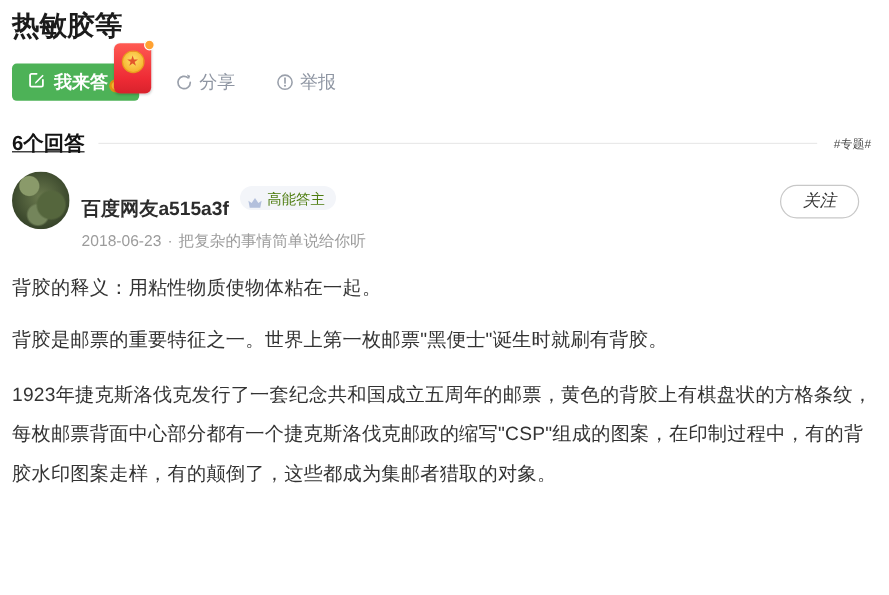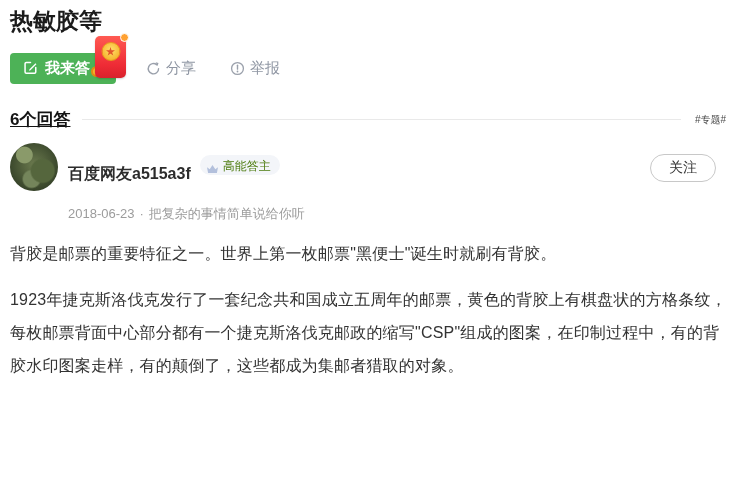--- a/index.html
+++ b/index.html
@@ -76,28 +76,29 @@
       radial-gradient(circle at 50% 45%, #6b7a4e, #39462b 70%, #232b19 100%);
   }
   .author-row { display: flex; align-items: center; gap: 9px; margin-top: 2px; }
   .author-name { font-size: 16px; font-weight: 700; color: #2c2c2c; cursor: pointer; margin-top: 19px; }
   .badge {
     display: inline-flex; align-items: flex-end; gap: 4px;
     background: #f3f5f9; border-radius: 10px; height: 20px; padding: 0 9px 0 6px;
     font-size: 12px; color: #4d7c0f;
   }
   .badge svg { display: block; }
-  .answer-meta { margin-top: 20px; font-size: 13px; color: #9c9c9c; }
+  .answer-meta { margin-top: 7px; font-size: 13px; color: #9c9c9c; }
   .answer-meta .sep { margin: 0 5px; }
   .follow-btn {
     position: absolute; right: 15px; top: 11px;
     width: 66px; height: 28px; background: #fff;
     border: 1px solid #c8c8c8; border-radius: 14px;
     font-size: 14px; color: #333; cursor: pointer;
     font-family: inherit;
+    font-style: italic;
   }
 
   
   .answer-body { margin-top: 17px; }
   .answer-body p {
     margin: 0 0 15px 0; font-size: 16px; line-height: 28px; color: #333;
     letter-spacing: 0.2px;
   }
   .answer-body p.last { line-height: 33px; margin-bottom: 0; }
 </style>
@@ -168,18 +169,19 @@
           </span>
         </div>
         <div class="answer-meta">
           <span>2018-06-23</span><span class="sep">·</span><span>把复杂的事情简单说给你听</span>
         </div>
       </div>
     </div>
     <button class="follow-btn">关注</button>
 
     <div class="answer-body">
+      <p>背胶的释义：用粘性物质使物体粘在一起。</p>
       <p>背胶是邮票的重要特征之一。世界上第一枚邮票"黑便士"诞生时就刷有背胶。</p>
       <p class="last">1923年捷克斯洛伐克发行了一套纪念共和国成立五周年的邮票，黄色的背胶上有棋盘状的方格条纹，每枚邮票背面中心部分都有一个捷克斯洛伐克邮政的缩写"CSP"组成的图案，在印制过程中，有的背胶水印图案走样，有的颠倒了，这些都成为集邮者猎取的对象。</p>
     </div>
   </div>
 
 </div>
 
 </body></html>

